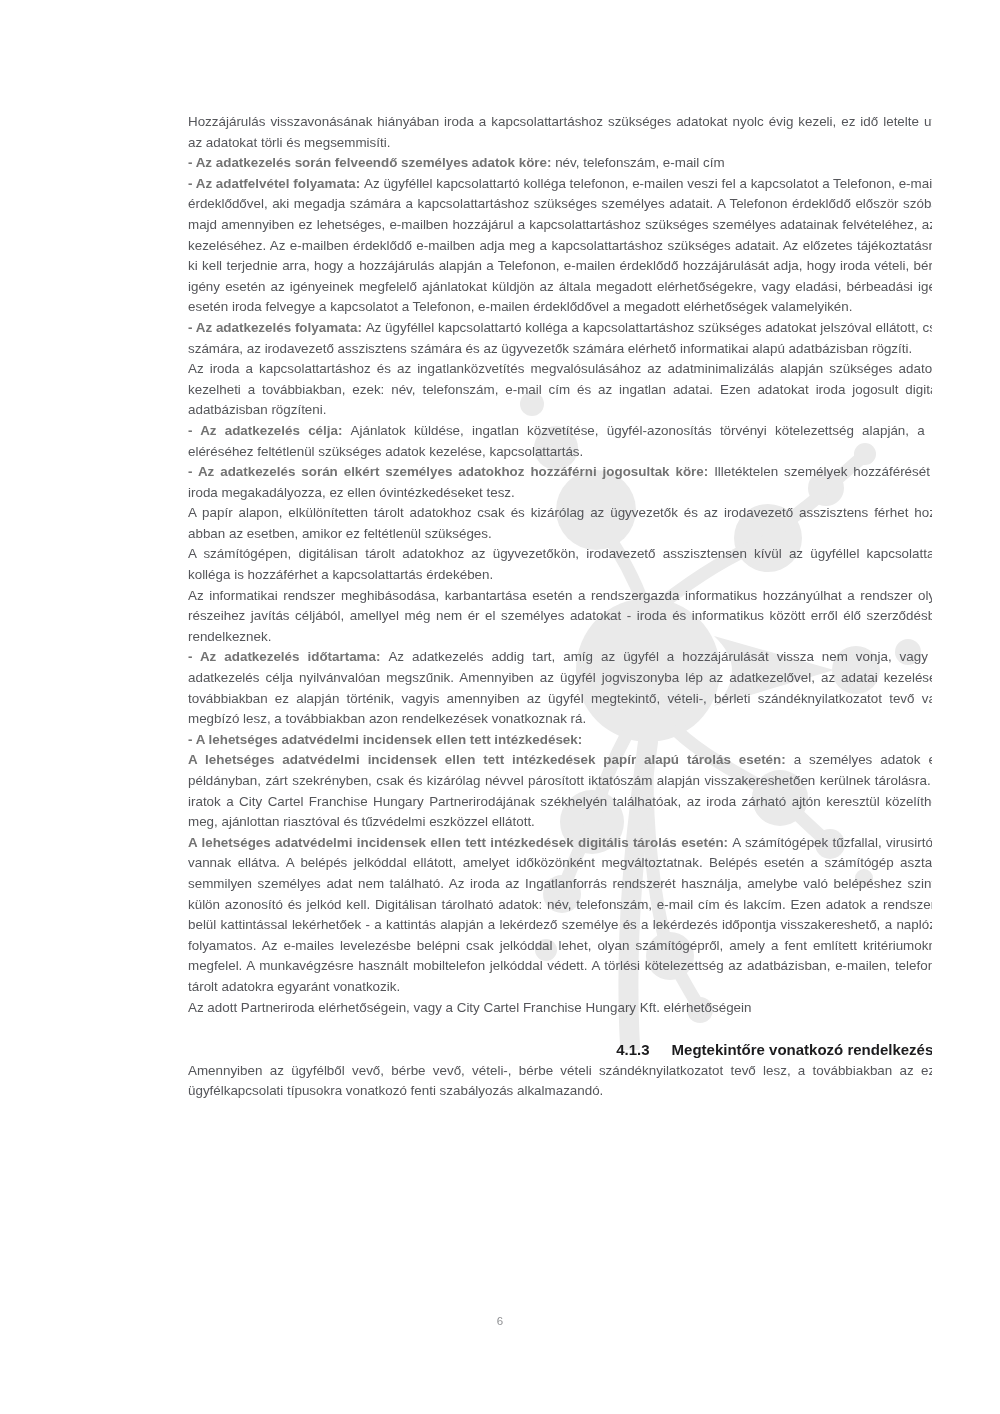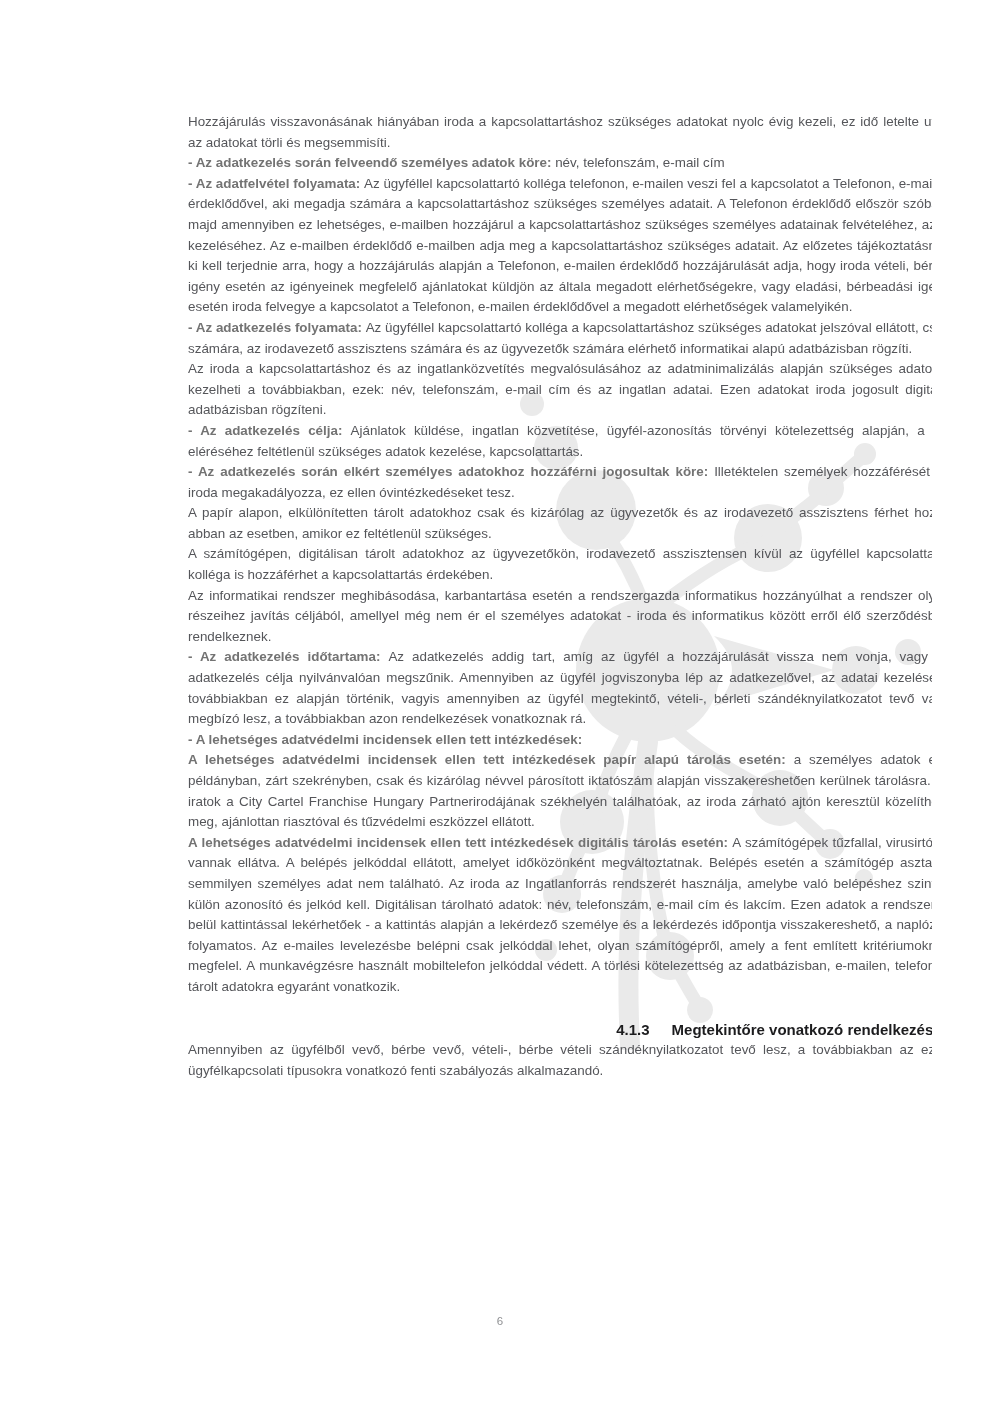--- a/index.html
+++ b/index.html
@@ -127,20 +127,21 @@
         <p><span>Az iroda a kapcsolattartáshoz és az ingatlanközvetítés megvalósulásához az adatminimalizálás alapján szükséges adatokat kezelheti a továbbiakban, ezek: név, telefonszám, e-mail cím és az ingatlan adatai. Ezen adatokat iroda jogosult digitalis adatbázisban rögzíteni.</span></p>
         <p><strong>- Az adatkezelés célja: </strong><span>Ajánlatok küldése, ingatlan közvetítése, ügyfél-azonosítás törvényi kötelezettség alapján, a cél eléréséhez feltétlenül szükséges adatok kezelése, kapcsolattartás.</span></p>
         <p><strong>- Az adatkezelés során elkért személyes adatokhoz hozzáférni jogosultak köre: </strong><span>Illetéktelen személyek hozzáférését az iroda megakadályozza, ez ellen óvintézkedéseket tesz.</span></p>
         <p><span>A papír alapon, elkülönítetten tárolt adatokhoz csak és kizárólag az ügyvezetők és az irodavezető asszisztens férhet hozzá abban az esetben, amikor ez feltétlenül szükséges.</span></p>
         <p><span>A számítógépen, digitálisan tárolt adatokhoz az ügyvezetőkön, irodavezető asszisztensen kívül az ügyféllel kapcsolattartó kolléga is hozzáférhet a kapcsolattartás érdekében.</span></p>
         <p><span>Az informatikai rendszer meghibásodása, karbantartása esetén a rendszergazda informatikus hozzányúlhat a rendszer olyan részeihez javítás céljából, amellyel még nem ér el személyes adatokat - iroda és informatikus között erről élő szerződésben rendelkeznek.</span></p>
         <p><strong>- Az adatkezelés időtartama: </strong><span>Az adatkezelés addig tart, amíg az ügyfél a hozzájárulását vissza nem vonja, vagy az adatkezelés célja nyilvánvalóan megszűnik. Amennyiben az ügyfél jogviszonyba lép az adatkezelővel, az adatai kezelése a továbbiakban ez alapján történik, vagyis amennyiben az ügyfél megtekintő, vételi-, bérleti szándéknyilatkozatot tevő vagy megbízó lesz, a továbbiakban azon rendelkezések vonatkoznak rá.</span></p>
         <p><strong>- A lehetséges adatvédelmi incidensek ellen tett intézkedések:</strong></p>
         <p><strong>A lehetséges adatvédelmi incidensek ellen tett intézkedések papír alapú tárolás esetén: </strong><span>a személyes adatok egy példányban, zárt szekrényben, csak és kizárólag névvel párosított iktatószám alapján visszakereshetően kerülnek tárolásra. Az iratok a City Cartel Franchise Hungary Partnerirodájának székhelyén találhatóak, az iroda zárható ajtón keresztül közelíthető meg, ajánlottan riasztóval és tűzvédelmi eszközzel ellátott.</span></p>
         <p><strong>A lehetséges adatvédelmi incidensek ellen tett intézkedések digitális tárolás esetén: </strong><span>A számítógépek tűzfallal, virusirtóval vannak ellátva. A belépés jelkóddal ellátott, amelyet időközönként megváltoztatnak. Belépés esetén a számítógép asztalán semmilyen személyes adat nem található. Az iroda az Ingatlanforrás rendszerét használja, amelybe való belépéshez szintén külön azonosító és jelkód kell. Digitálisan tárolható adatok: név, telefonszám, e-mail cím és lakcím. Ezen adatok a rendszeren belül kattintással lekérhetőek - a kattintás alapján a lekérdező személye és a lekérdezés időpontja visszakereshető, a naplózás folyamatos. Az e-mailes levelezésbe belépni csak jelkóddal lehet, olyan számítógépről, amely a fent említett kritériumoknak megfelel. A munkavégzésre használt mobiltelefon jelkóddal védett. A törlési kötelezettség az adatbázisban, e-mailen, telefonon tárolt adatokra egyaránt vonatkozik.</span></p>
+        <p><span>Az adott Partneriroda elérhetőségein, vagy a City Cartel Franchise Hungary Kft. elérhetőségein</span></p>
       </div>
 
 
     <div class="section-heading">
       <span class="section-number">4.1.3</span><span>Megtekintőre vonatkozó rendelkezések</span>
     </div>
 
     <p class="closing">Amennyiben az ügyfélből vevő, bérbe vevő, vételi-, bérbe vételi szándéknyilatkozatot tevő lesz, a továbbiakban az ezen ügyfélkapcsolati típusokra vonatkozó fenti szabályozás alkalmazandó.</p>
 
   </div>

